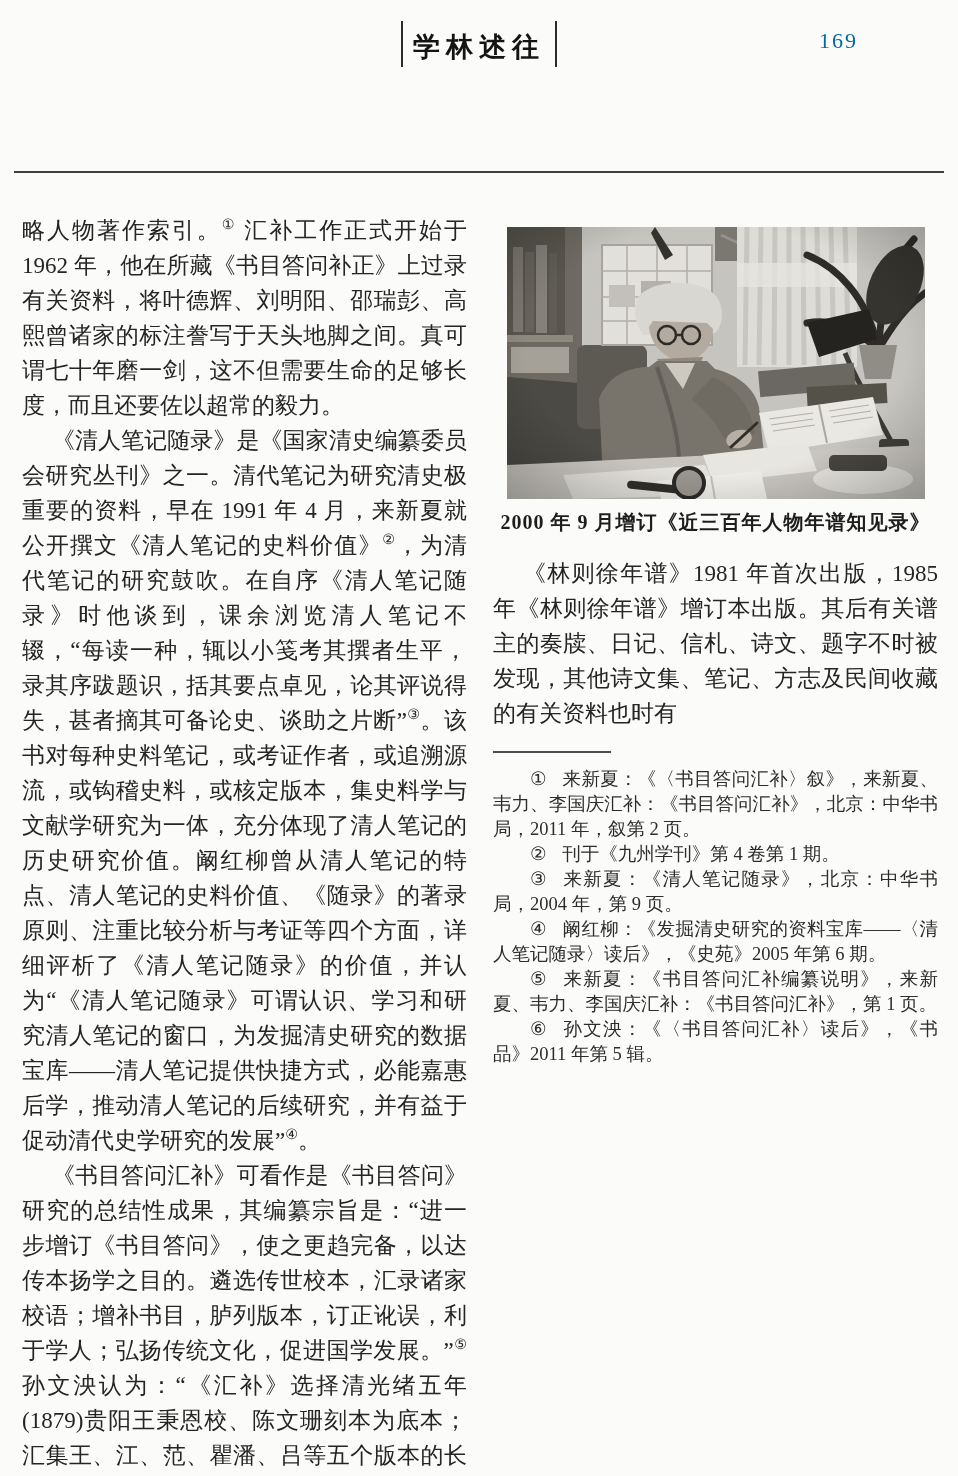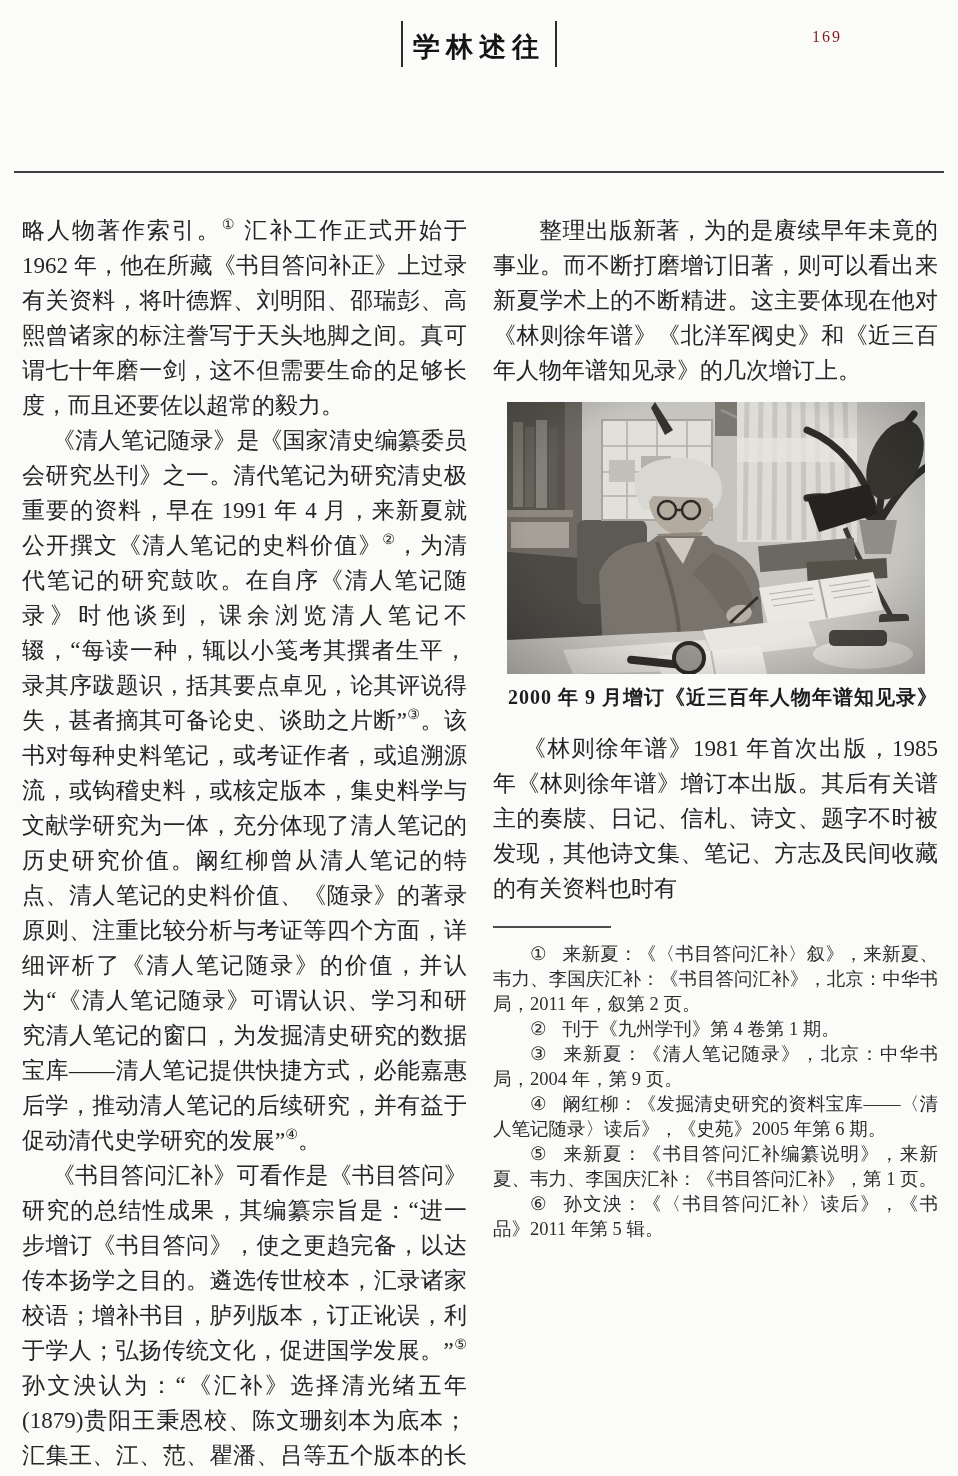--- a/index.html
+++ b/index.html
@@ -13,34 +13,34 @@
   .hdr{position:relative;height:173px;}
   .hdr-title{
     position:absolute;left:0;right:0;top:24px;text-align:center;
     font-family:"Liberation Sans","DejaVu Sans",sans-serif;
     font-weight:700;font-size:27px;letter-spacing:6px;color:#141414;
     white-space:nowrap;
   }
   .vbar{display:inline-block;width:2px;height:46px;background:#2c2c2c;
     vertical-align:middle;margin:0 10px;transform:translateY(-3px);}
   .hdr-text{vertical-align:middle;}
-  .pageno{position:absolute;right:116px;top:28px;font-size:16px;
-    color:#7f1d1d;letter-spacing:2px;font-weight:400;}
+  .pageno{position:absolute;right:100px;top:28px;font-size:22px;
+    color:#0369a1;letter-spacing:2px;font-weight:400;}
   .rule{position:absolute;top:171px;left:14px;right:14px;height:2px;background:#3e3e3e;}
   
   .cols{display:flex;gap:26px;padding:40px 20px 0 22px;}
   .col{flex:1;min-width:0;}
   .body-p{margin:0;font-size:23px;line-height:35px;text-align:justify;
     color:#252525;}
   .ind{text-indent:2em;}
   .ind-q{text-indent:1.3em;}
   .after-fig{margin-top:20px;}
   sup{font-size:0.62em;vertical-align:super;line-height:0;}
   
-  .fig{margin:14px 0 8px;text-align:right;}
+  .fig{margin:14px 0 8px;text-align:center;}
   .fig svg{display:block;margin:0 auto;}
   .cap{margin-top:10px;font-size:20px;font-weight:700;letter-spacing:1px;
     color:#1d1d1d;white-space:nowrap;}
   
   .fn-rule{width:118px;height:2px;background:#4c4c4c;margin:20px 0 14px;}
   .fn{margin:0;font-size:18.5px;line-height:25px;text-align:justify;
     text-indent:2em;color:#2c2c2c;}
   .fnm{padding-right:0.85em;}
 </style>
 </head>
@@ -58,21 +58,20 @@
 
   <main class="cols">
 
     <section class="col">
       <p class="body-p">略人物著作索引。<sup>①</sup> 汇补工作正式开始于 1962 年，他在所藏《书目答问补正》上过录有关资料，将叶德辉、刘明阳、邵瑞彭、高熙曾诸家的标注誊写于天头地脚之间。真可谓七十年磨一剑，这不但需要生命的足够长度，而且还要佐以超常的毅力。</p>
       <p class="body-p ind-q">《清人笔记随录》是《国家清史编纂委员会研究丛刊》之一。清代笔记为研究清史极重要的资料，早在 1991 年 4 月，来新夏就公开撰文《清人笔记的史料价值》<sup>②</sup>，为清代笔记的研究鼓吹。在自序《清人笔记随录》时他谈到，课余浏览清人笔记不辍，“每读一种，辄以小笺考其撰者生平，录其序跋题识，括其要点卓见，论其评说得失，甚者摘其可备论史、谈助之片断”<sup>③</sup>。该书对每种史料笔记，或考证作者，或追溯源流，或钩稽史料，或核定版本，集史料学与文献学研究为一体，充分体现了清人笔记的历史研究价值。阚红柳曾从清人笔记的特点、清人笔记的史料价值、《随录》的著录原则、注重比较分析与考证等四个方面，详细评析了《清人笔记随录》的价值，并认为“《清人笔记随录》可谓认识、学习和研究清人笔记的窗口，为发掘清史研究的数据宝库——清人笔记提供快捷方式，必能嘉惠后学，推动清人笔记的后续研究，并有益于促动清代史学研究的发展”<sup>④</sup>。</p>
       <p class="body-p ind-q">《书目答问汇补》可看作是《书目答问》研究的总结性成果，其编纂宗旨是：“进一步增订《书目答问》，使之更趋完备，以达传本扬学之目的。遴选传世校本，汇录诸家校语；增补书目，胪列版本，订正讹误，利于学人；弘扬传统文化，促进国学发展。”<sup>⑤</sup>孙文泱认为：“《汇补》选择清光绪五年(1879)贵阳王秉恩校、陈文珊刻本为底本；汇集王、江、范、瞿潘、吕等五个版本的长处，使得《汇补》成为史上内容最为丰富、校订最为全面精审的《书目答问》版本。”同时，“《汇补》参考叶德辉、伦明、孙人和、赵祖铭、范希曾、蒙文通、</p>
     </section>
 
     <section class="col">
-      <p class="body-p ind">整理出版新著，为的是赓续早年未竟的事业。而不断打磨增订旧著，则可以看出来新夏学术上的不断精进。这主要体现在他对《林则徐年谱》《北洋军阀史》和《近三百年人物年谱知见录》的几次增订上。</p>
 
       <figure class="fig">
         <svg width="418" height="272" viewBox="0 0 418 272" role="img" aria-label="">
           <defs>
             <radialGradient id="vig" cx="50%" cy="45%" r="78%">
               <stop offset="58%" stop-color="#000" stop-opacity="0"></stop>
               <stop offset="100%" stop-color="#000" stop-opacity="0.30"></stop>
             </radialGradient>
           </defs>
 

